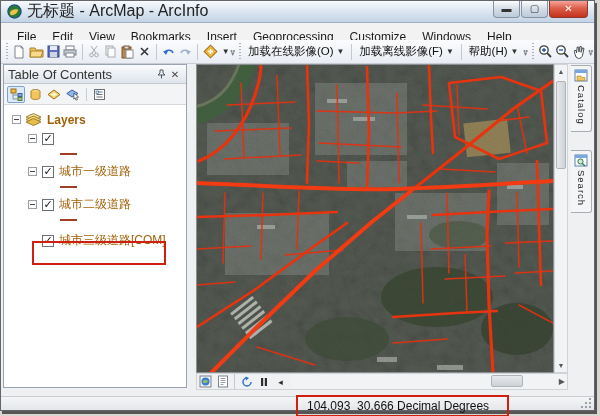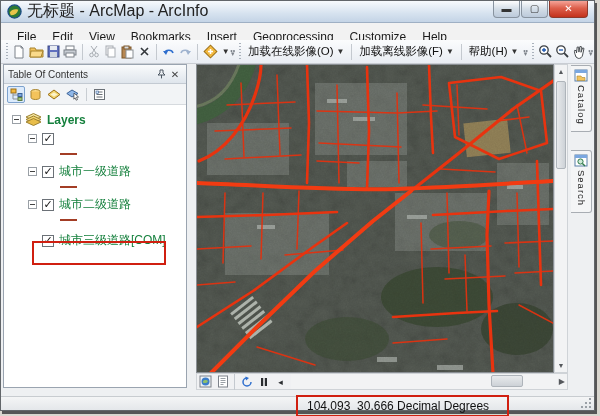--- a/index.html
+++ b/index.html
@@ -43,39 +43,39 @@
     padding:2px 4px; white-space:nowrap; }
   .caret { font-size:8px; color:#333; margin-left:3px; }
   .ovf { width:8px; height:18px; display:flex; flex-direction:column; align-items:center;
     justify-content:center; color:#7c828a; font-size:7px; line-height:3px; }
 
   
   .toc { position:absolute; left:2px; top:63px; width:184px; height:324px;
     background:#fff; border:1px solid #9aa4b0; display:flex; flex-direction:column; }
   .toc-header { height:19px; background:linear-gradient(#fafbfc,#dfe5ec);
     border-bottom:1px solid #c3cad2; display:flex; align-items:center; padding:0 4px; }
-  .toc-title { font-size:10px; color:#333; flex:1; }
+  .toc-title { font-size:13px; color:#333; flex:1; }
   .toc-hbtn { width:14px; height:14px; display:flex; align-items:center; justify-content:center;
     color:#444; font-size:10px; }
   .toc-tools { height:21px; background:#f2f4f6; border-bottom:1px solid #d6dade;
     display:flex; align-items:center; padding:0 3px; }
   .toc-tbtn { width:18px; height:17px; display:flex; align-items:center; justify-content:center;
     border:1px solid transparent; margin-right:1px; }
   .toc-tbtn.sel { border-color:#7da2ce; background:#dcebfc; border-radius:2px; }
   .toc-tsep { width:1px; height:13px; background:#c8cdd2; margin:0 3px; }
   .toc-tree { flex:1; background:#fff; position:relative; padding-top:6px; font-size:12px; }
   .trow { display:flex; align-items:center; height:17px; }
   .expander { width:9px; height:9px; border:1px solid #9aa0a6; background:#fff;
     position:relative; flex:none; }
   .expander::after { content:""; position:absolute; left:1px; right:1px; top:3px;
     height:1px; background:#444; }
   .cb { width:12px; height:12px; border:1px solid #6b7177; background:#fff;
     display:flex; align-items:center; justify-content:center; font-size:11px;
     color:#111; line-height:1; flex:none; }
-  .lyr-label { margin-left:5px; color:#15803d; white-space:nowrap; }
+  .lyr-label { margin-left:5px; color:#a16207; white-space:nowrap; }
   .sym-line { width:17px; height:2px; background:#a33d25; }
   .red-box { position:absolute; border:2px solid #d01f10; pointer-events:none; }
 
   
   .map-view { position:absolute; left:195px; top:63px; width:358px; height:309px;
     background:#4c514b; border:1px solid #8a8f94; overflow:hidden; }
   .vscroll { position:absolute; left:553px; top:63px; width:14px; height:309px;
     background:#f2f3f4; border:1px solid #cfd3d7; display:flex; flex-direction:column; }
   .sarrow { height:13px; display:flex; align-items:center; justify-content:center;
     font-size:7px; color:#55585c; }
@@ -133,20 +133,21 @@
   </div>
 
   <div class="menubar">
     <span class="menu-item">File</span>
     <span class="menu-item">Edit</span>
     <span class="menu-item">View</span>
     <span class="menu-item">Bookmarks</span>
     <span class="menu-item">Insert</span>
     <span class="menu-item">Geoprocessing</span>
     <span class="menu-item">Customize</span>
+    <span class="menu-item">Windows</span>
     <span class="menu-item">Help</span>
   </div>
 
   <div class="toolbar">
     <div class="grip"></div>
     <div class="tbtn">
       <svg width="14" height="14" viewBox="0 0 14 14">
           <path d="M3,1 h6 l2,2 v10 h-8 z" fill="#fff" stroke="#7d828a"></path>
           <path d="M9,1 l2,2 h-2 z" fill="#d8dde2" stroke="#7d828a"></path>
         </svg>

